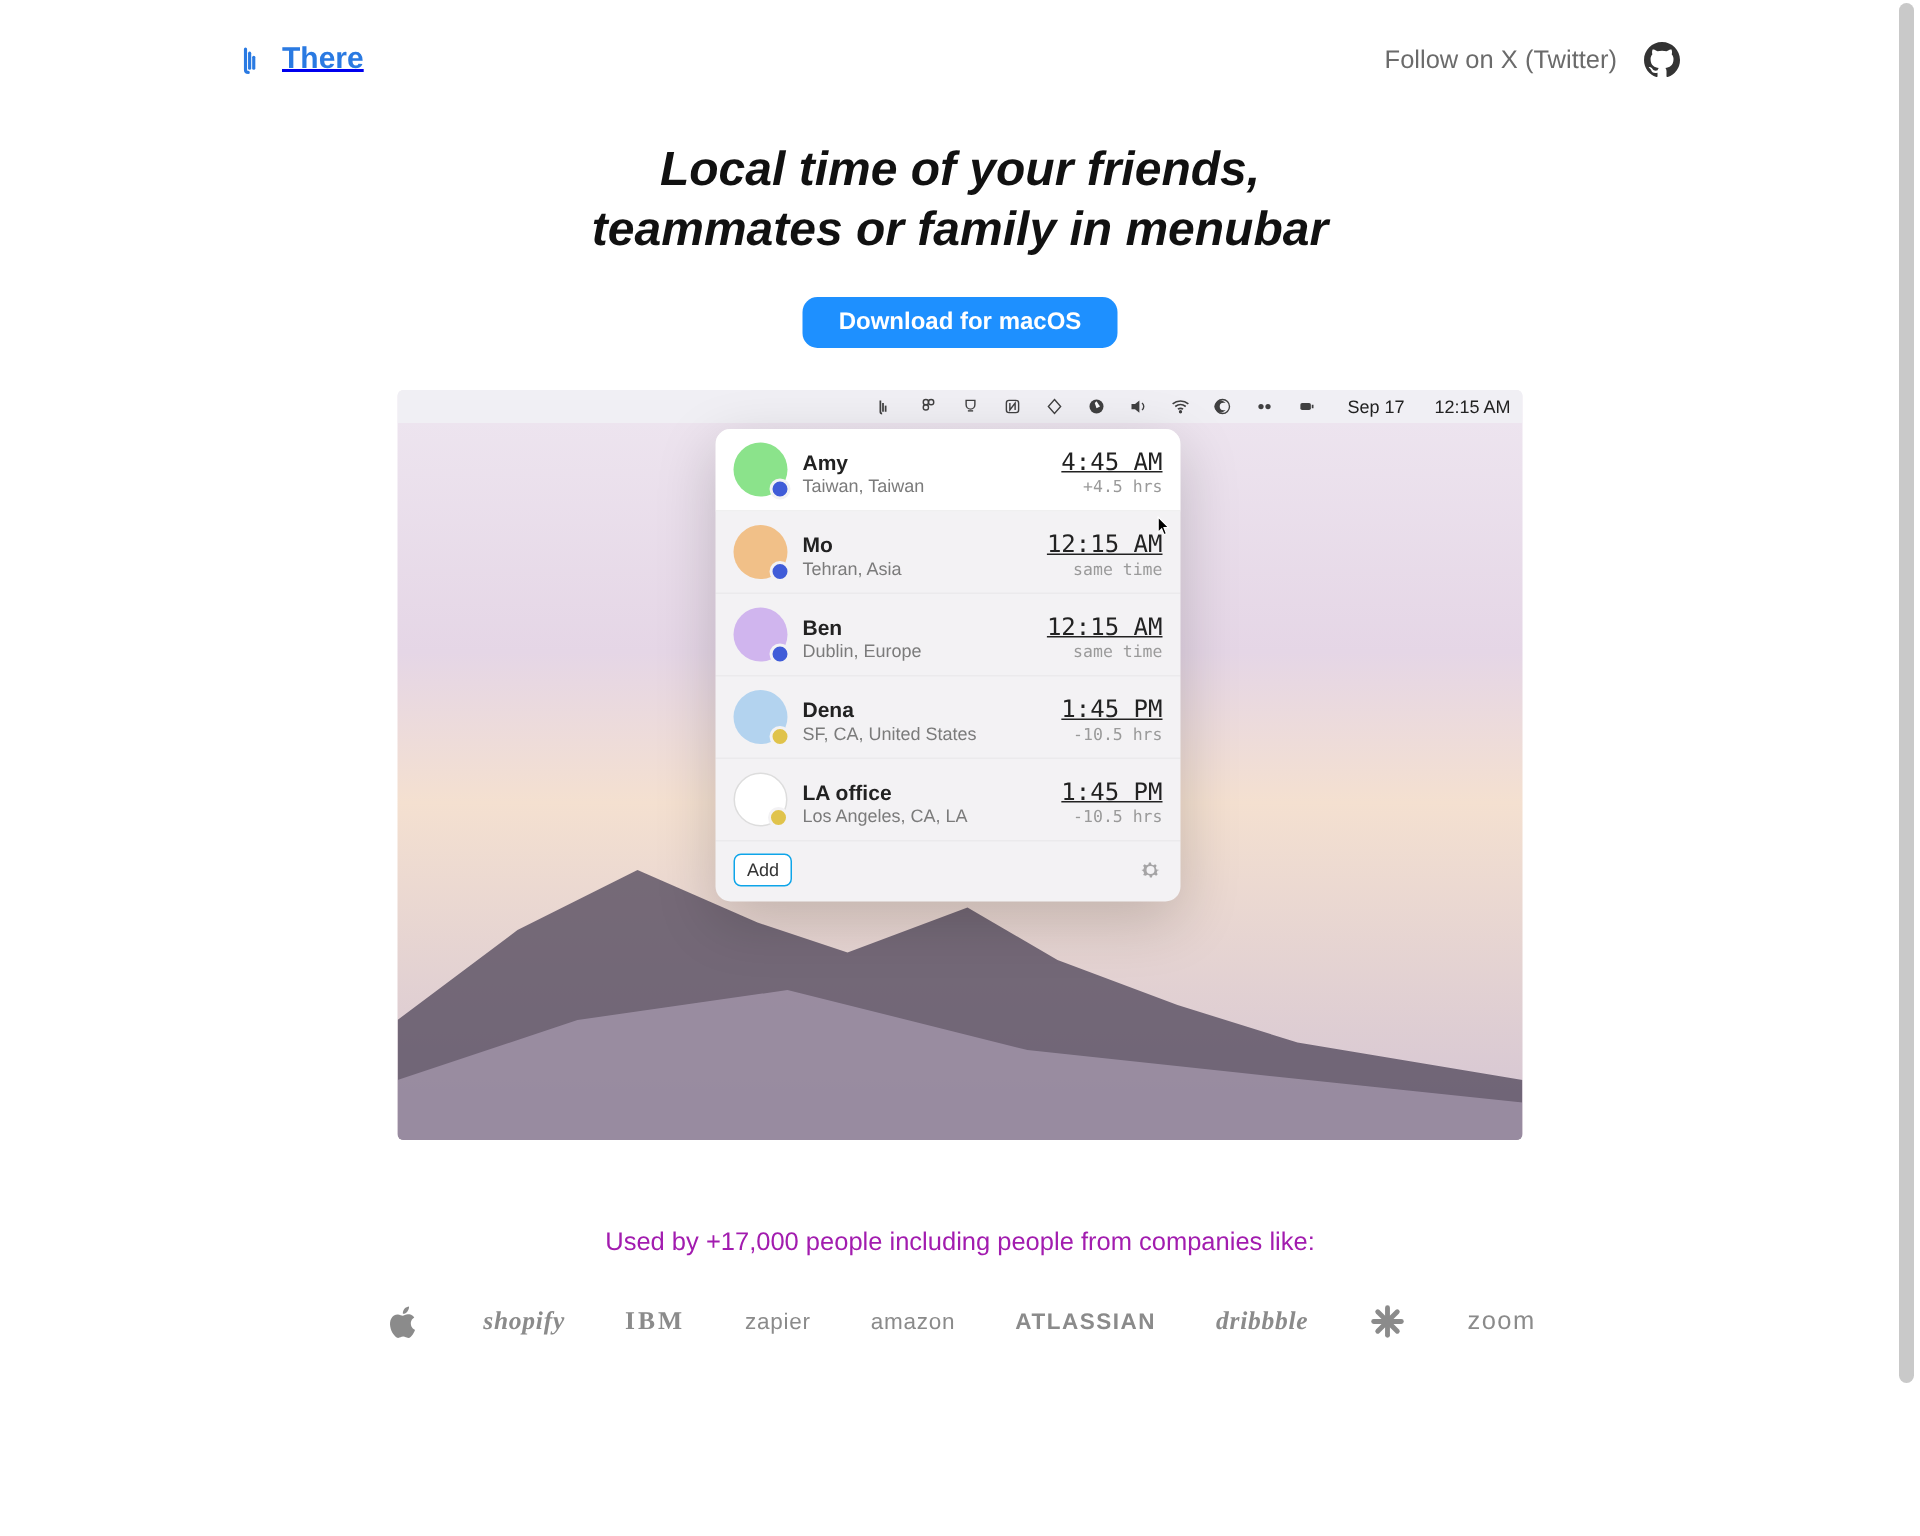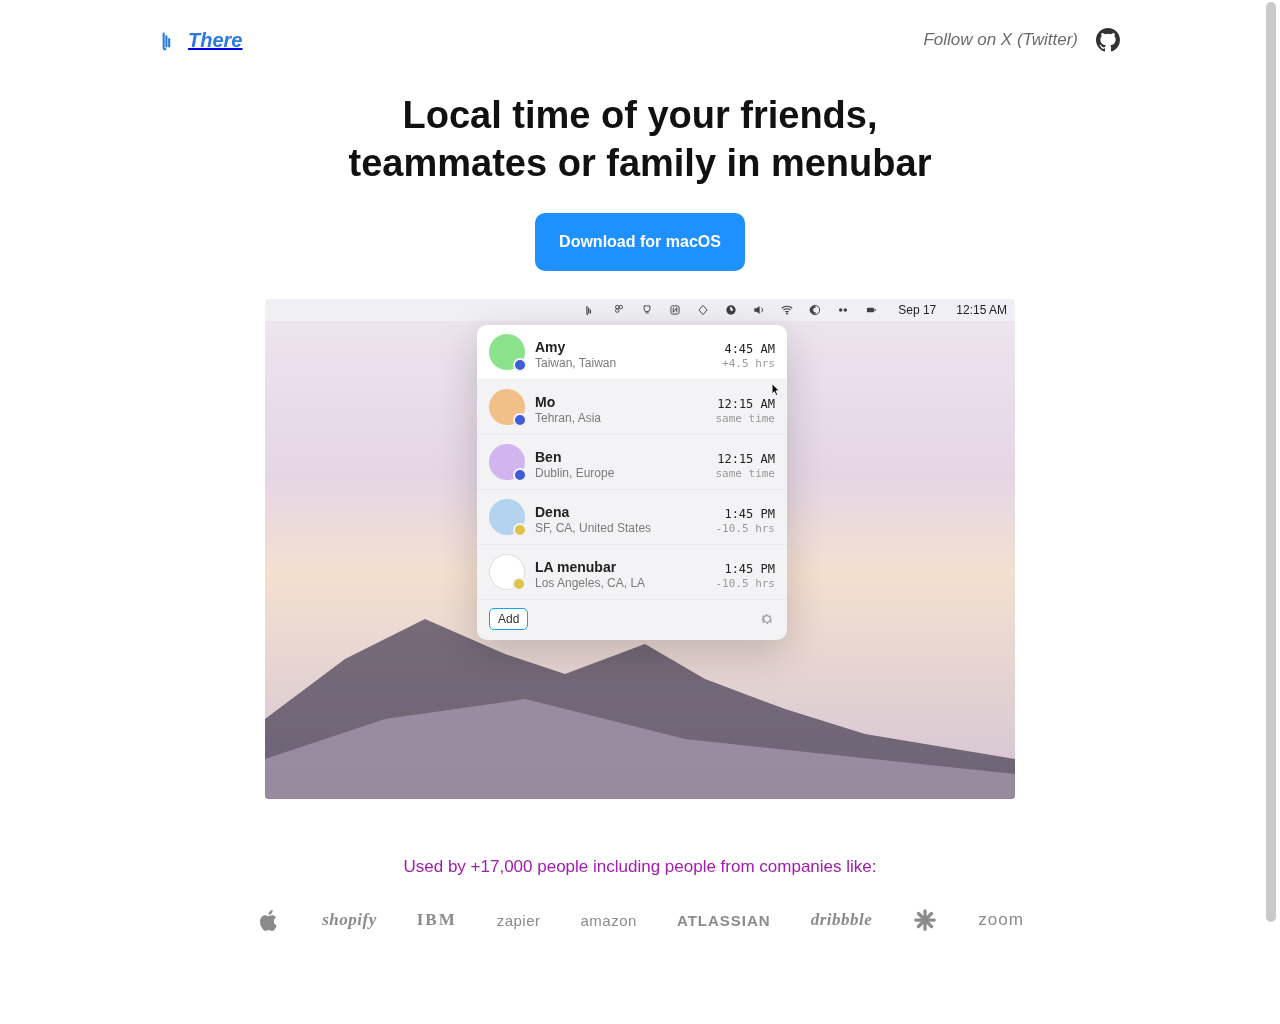--- a/index.html
+++ b/index.html
@@ -10,24 +10,23 @@
   width: 1280px;
   overflow-x: hidden;
 }
 .container {
   max-width: 980px;
   margin: 0 auto;
   padding: 28px 0 0 0;
 }
 .header {
   display: flex;
-  align-items: flex-end;
+  align-items: flex-start;
   justify-content: space-between;
   padding: 0 10px;
-  font-style: italic;
 }
 .brand {
   display: flex;
   align-items: center;
   gap: 6px;
 }
 .brand-icon {
   width: 22px;
   height: 22px;
   color: #2a7ae2;
@@ -48,35 +47,36 @@
   text-decoration: none;
 }
 .gh-icon {
   width: 24px;
   height: 24px;
   color: #333;
   display: block;
 }
 .hero { text-align: center; margin-top: 40px; }
 .hero h1 {
-  font-size: 38px;
+  font-size: 32px;
   font-weight: 700;
   line-height: 1.25;
   color: #111;
+  font-style: italic;
 }
 .download-btn {
   display: inline-block;
   margin-top: 26px;
   background: #1e90ff;
   color: #fff;
   font-size: 16px;
   font-weight: 600;
   border: none;
   border-radius: 10px;
-  padding: 20px 24px;
+  padding: 8px 24px;
   cursor: pointer;
 }
 .meta-line {
   margin-top: 16px;
   font-family: ui-monospace, SFMono-Regular, Menlo, monospace;
   font-size: 14px;
   color: #888;
 }
 .meta-line .link { color: #888; }
 .screenshot {
@@ -140,21 +140,21 @@
 .avatar-badge{
   position:absolute; right:-2px; bottom:-2px;
   width:14px;height:14px;border-radius:50%;
   background:#405cd8;border:2px solid #f3f2f4;
 }
 .avatar-badge.yel{background:#e0c34b;}
 .row-main{flex:1;min-width:0;}
 .row-main .name{font-weight:600;font-size:14px;color:#222;}
 .row-main .loc{font-size:12px;color:#7b7b7b;margin-top:1px;}
 .row-time{text-align:right;font-family: ui-monospace,Menlo,monospace;}
-.row-time .t{font-size:12px;color:#222;}
+.row-time .t{font-size:16px;color:#222;text-decoration:underline;}
 .row-time .o{font-size:11px;color:#9a9a9a;margin-top:1px;}
 .popover-footer{
   display:flex;align-items:center;justify-content:space-between;
   padding:8px 12px 10px 12px;
 }
 .add-btn{
   font-size:12px;color:#333;background:#fff;
   border:1px solid #0ea5e9;border-radius:5px;padding:3px 8px;
 }
 .gear{width:16px;height:16px;opacity:.55;}
@@ -324,21 +324,21 @@
             <div class="row-time">
               <div class="t">1:45 PM</div>
               <div class="o">-10.5 hrs</div>
             </div>
           </div>
           <div class="popover-row">
             <div class="avatar flag">
               <div class="avatar-badge yel"></div>
             </div>
             <div class="row-main">
-              <div class="name">LA menubar</div>
+              <div class="name">LA office</div>
               <div class="loc">Los Angeles, CA, LA</div>
             </div>
             <div class="row-time">
               <div class="t">1:45 PM</div>
               <div class="o">-10.5 hrs</div>
             </div>
           </div>
         </div>
       <div class="popover-footer">
         <button class="add-btn">Add</button>

